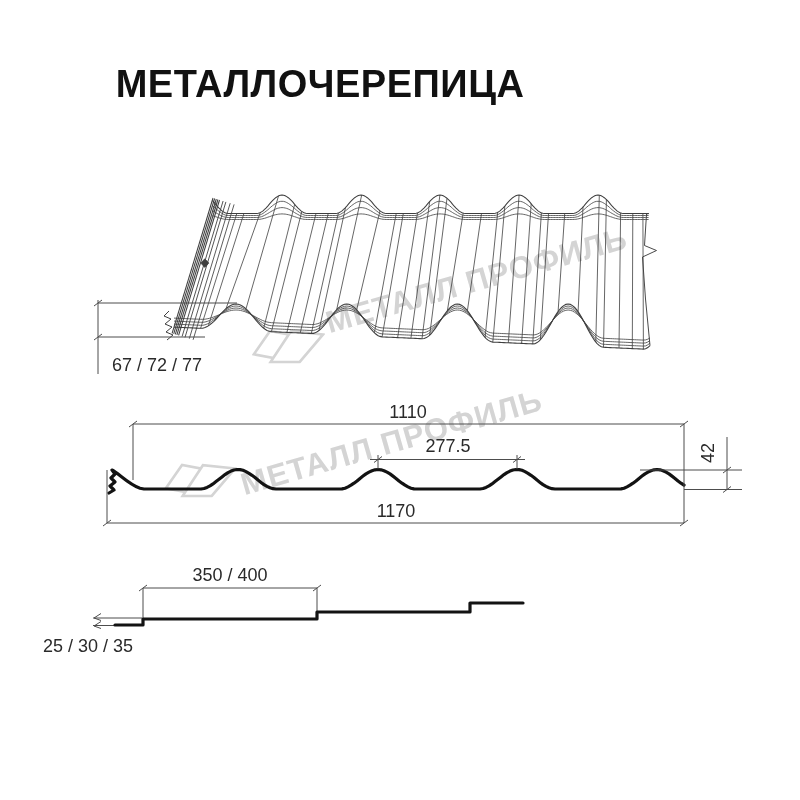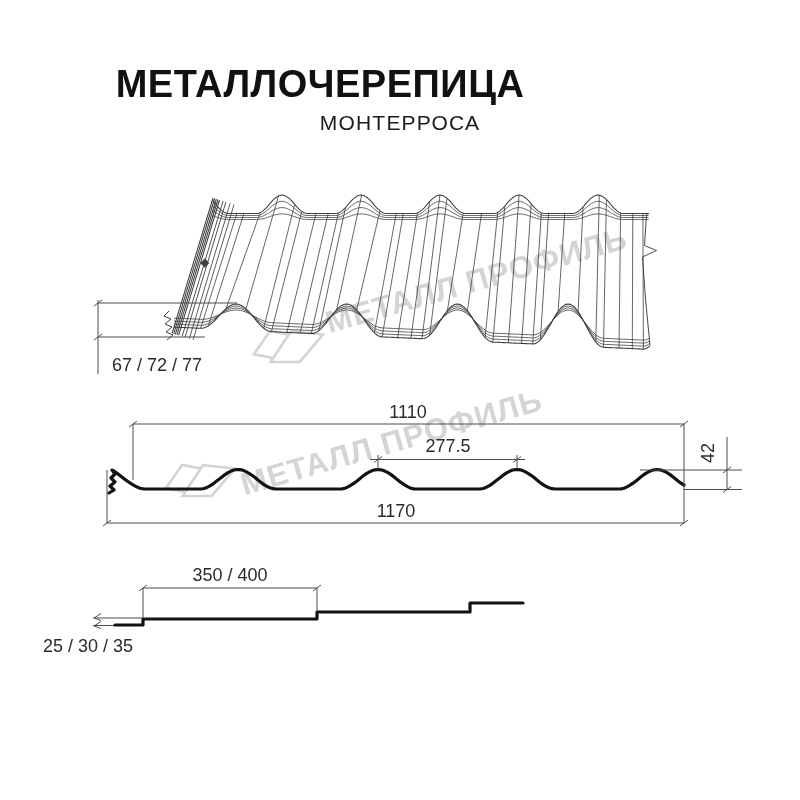--- a/index.html
+++ b/index.html
@@ -33,21 +33,20 @@
   </svg>
   <div class="wm-text" style="left:331px;top:307px;">МЕТАЛЛ ПРОФИЛЬ</div>
 
   <svg class="wm-logo" style="left:170px;top:468px;" width="76" height="42" viewBox="0 0 76 42">
     <polygon points="2,20 24,2 42,11 20,29" fill="none"></polygon>
     <polygon points="16,32 44,8 74,20 44,40" fill="#ffffff"></polygon>
   </svg>
   <div class="wm-text" style="left:246px;top:469px;">МЕТАЛЛ ПРОФИЛЬ</div>
 
   <div id="title">МЕТАЛЛОЧЕРЕПИЦА</div>
-  <div id="subtitle">МОНТЕРРОСА</div>
 
   <svg class="diagram" style="left:55px;top:180px;" width="710" height="225" viewBox="55 180 710 225">
     <g id="tile3d-g">
         <path d="M200.6,328.3 L236.8,213.5" fill="none" stroke="#3f3f3f" stroke-width="0.8"></path>
         <path d="M208.3,325.9 L243.9,213.5" fill="none" stroke="#3f3f3f" stroke-width="0.8"></path>
         <path d="M226.0,308.7 L260.2,212.7" fill="none" stroke="#3f3f3f" stroke-width="0.8"></path>
         <path d="M246.0,308.8 L278.5,195.9" fill="none" stroke="#3f3f3f" stroke-width="0.8"></path>
         <path d="M263.7,328.2 L294.7,204.3" fill="none" stroke="#3f3f3f" stroke-width="0.8"></path>
         <path d="M271.4,331.7 L301.8,211.4" fill="none" stroke="#3f3f3f" stroke-width="0.8"></path>
         <path d="M286.9,332.4 L316.0,213.5" fill="none" stroke="#3f3f3f" stroke-width="0.8"></path>

